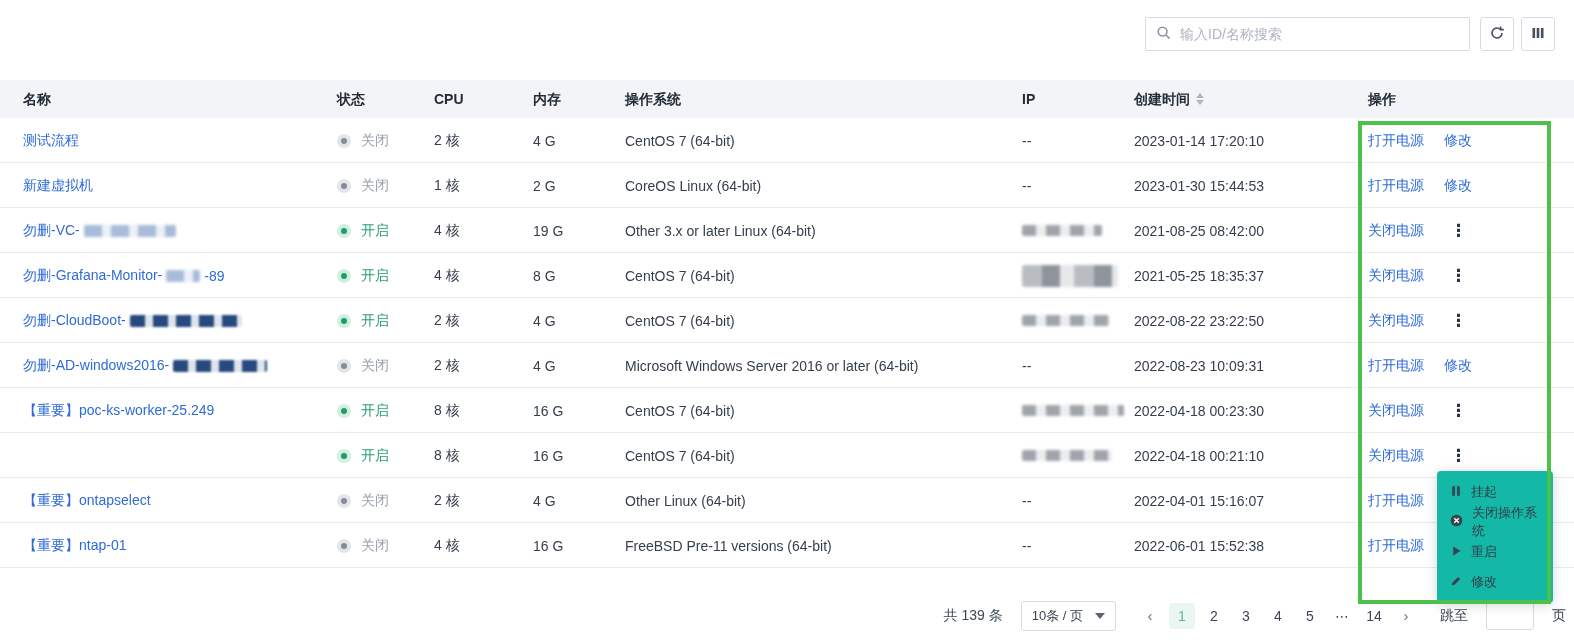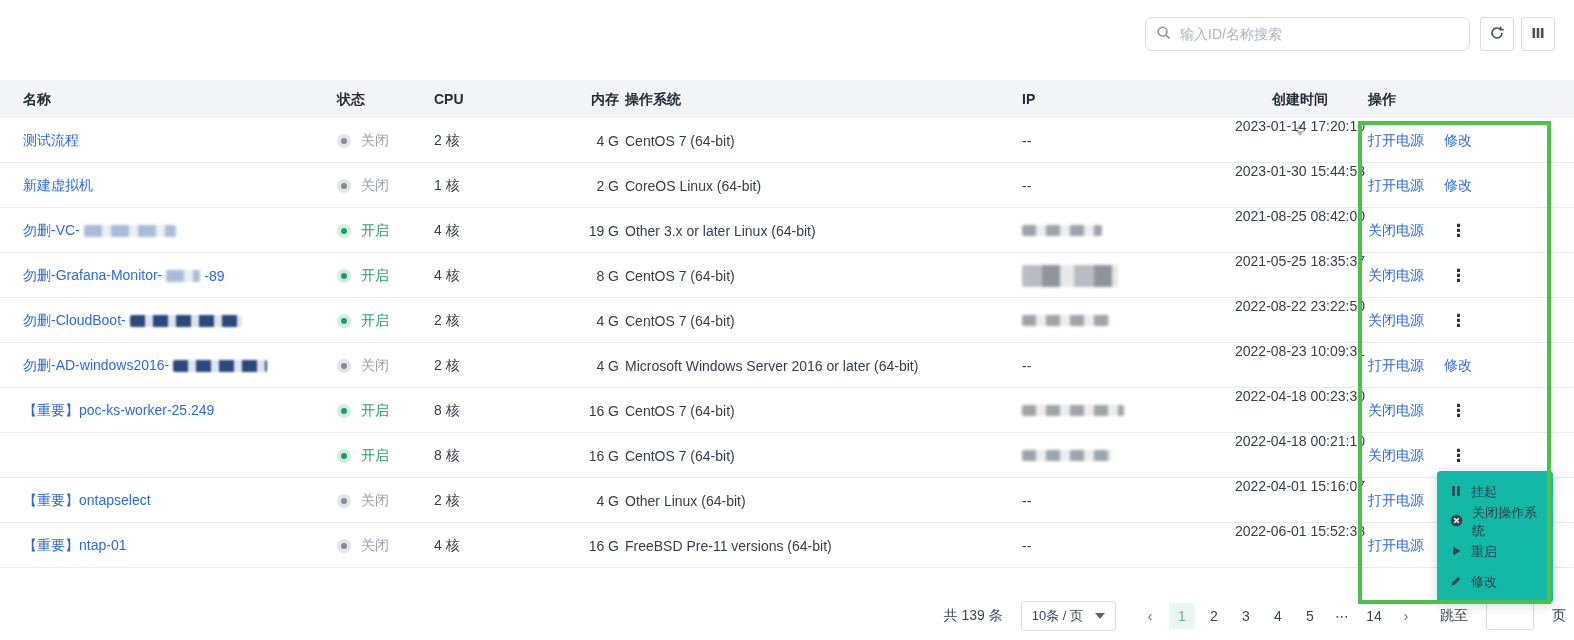--- a/index.html
+++ b/index.html
@@ -6,39 +6,39 @@
     --link:#2f6bd8; --on:#27a06c; --off:#9aa2ad; --green:#4cc14a;
     --hbg:#f2f4f8; --line:#e9ebf0; --text:#353e4c; --muted:#9aa2ad;
     --pa:#5fb39c; --pabg:#eaf6f1; --bd:#d8dbe2;
   }
   *{box-sizing:border-box;margin:0;padding:0;}
   html,body{width:1574px;height:640px;}
   body{font-family:"Liberation Sans","DejaVu Sans",sans-serif;background:#fff;color:var(--text);font-size:14px;overflow:hidden;}
   #stage{position:relative;width:1574px;height:640px;background:#fff;}
 
   
-  .searchbox{position:absolute;left:1145px;top:17px;width:325px;height:34px;border:1px solid var(--bd);border-radius:7px;display:flex;align-items:center;padding:0 10px;gap:8px;background:#fff;}
+  .searchbox{position:absolute;left:1145px;top:17px;width:325px;height:34px;border:1px solid var(--bd);border-radius:1px;display:flex;align-items:center;padding:0 10px;gap:8px;background:#fff;}
   .searchbox input{border:none;outline:none;flex:1;font-size:14px;color:#333;font-family:inherit;}
   .searchbox input::placeholder{color:#aeb4c0;}
   .sqbtn{position:absolute;top:17px;width:34px;height:34px;border:1px solid var(--bd);border-radius:3px;background:#fff;display:flex;align-items:center;justify-content:center;cursor:pointer;}
   #btn-refresh{left:1480px;} #btn-columns{left:1521px;}
 
   
   .thead{position:absolute;left:0;top:80px;width:1574px;height:38px;background:var(--hbg);}
   .th{position:absolute;top:0;height:38px;line-height:38px;font-weight:700;color:#242c38;display:flex;align-items:center;gap:6px;}
   .tbody{position:absolute;left:0;top:118px;width:1574px;}
   .trow{position:relative;width:1574px;height:45px;border-bottom:1px solid var(--line);}
   .td{position:absolute;top:0;height:45px;display:flex;align-items:center;gap:4px;white-space:nowrap;}
   .col-name{left:23px;width:305px;}
   .col-status{left:337px;width:92px;}
   .col-cpu{left:434px;width:92px;}
-  .col-memory{left:533px;width:86px;justify-content:flex-end;}
+  .col-memory{left:533px;width:86px;}
   .col-os{left:625px;width:392px;}
   .col-ip{left:1022px;width:142px;}
-  .col-created{left:1204px;width:192px;flex-direction:column;}
+  .col-created{left:1134px;width:192px;}
   .col-actions{left:1368px;width:196px;}
   .name-link{color:var(--link);cursor:pointer;}
   .dot{width:14px;height:14px;border-radius:50%;display:inline-flex;align-items:center;justify-content:center;margin-right:6px;flex:none;}
   .dot.on{background:#d2eee0;} .dot.off{background:#e2e5ea;}
   .dot i{display:block;width:6px;height:6px;border-radius:50%;}
   .dot.on i{background:#1d9e66;} .dot.off i{background:#858c98;}
   .st-on{color:var(--on);} .st-off{color:var(--off);}
   .alink{color:var(--link);cursor:pointer;margin-right:16px;}
   .more{color:#2b3442;font-size:17px;font-weight:700;cursor:pointer;padding:0 6px;line-height:45px;}
 

